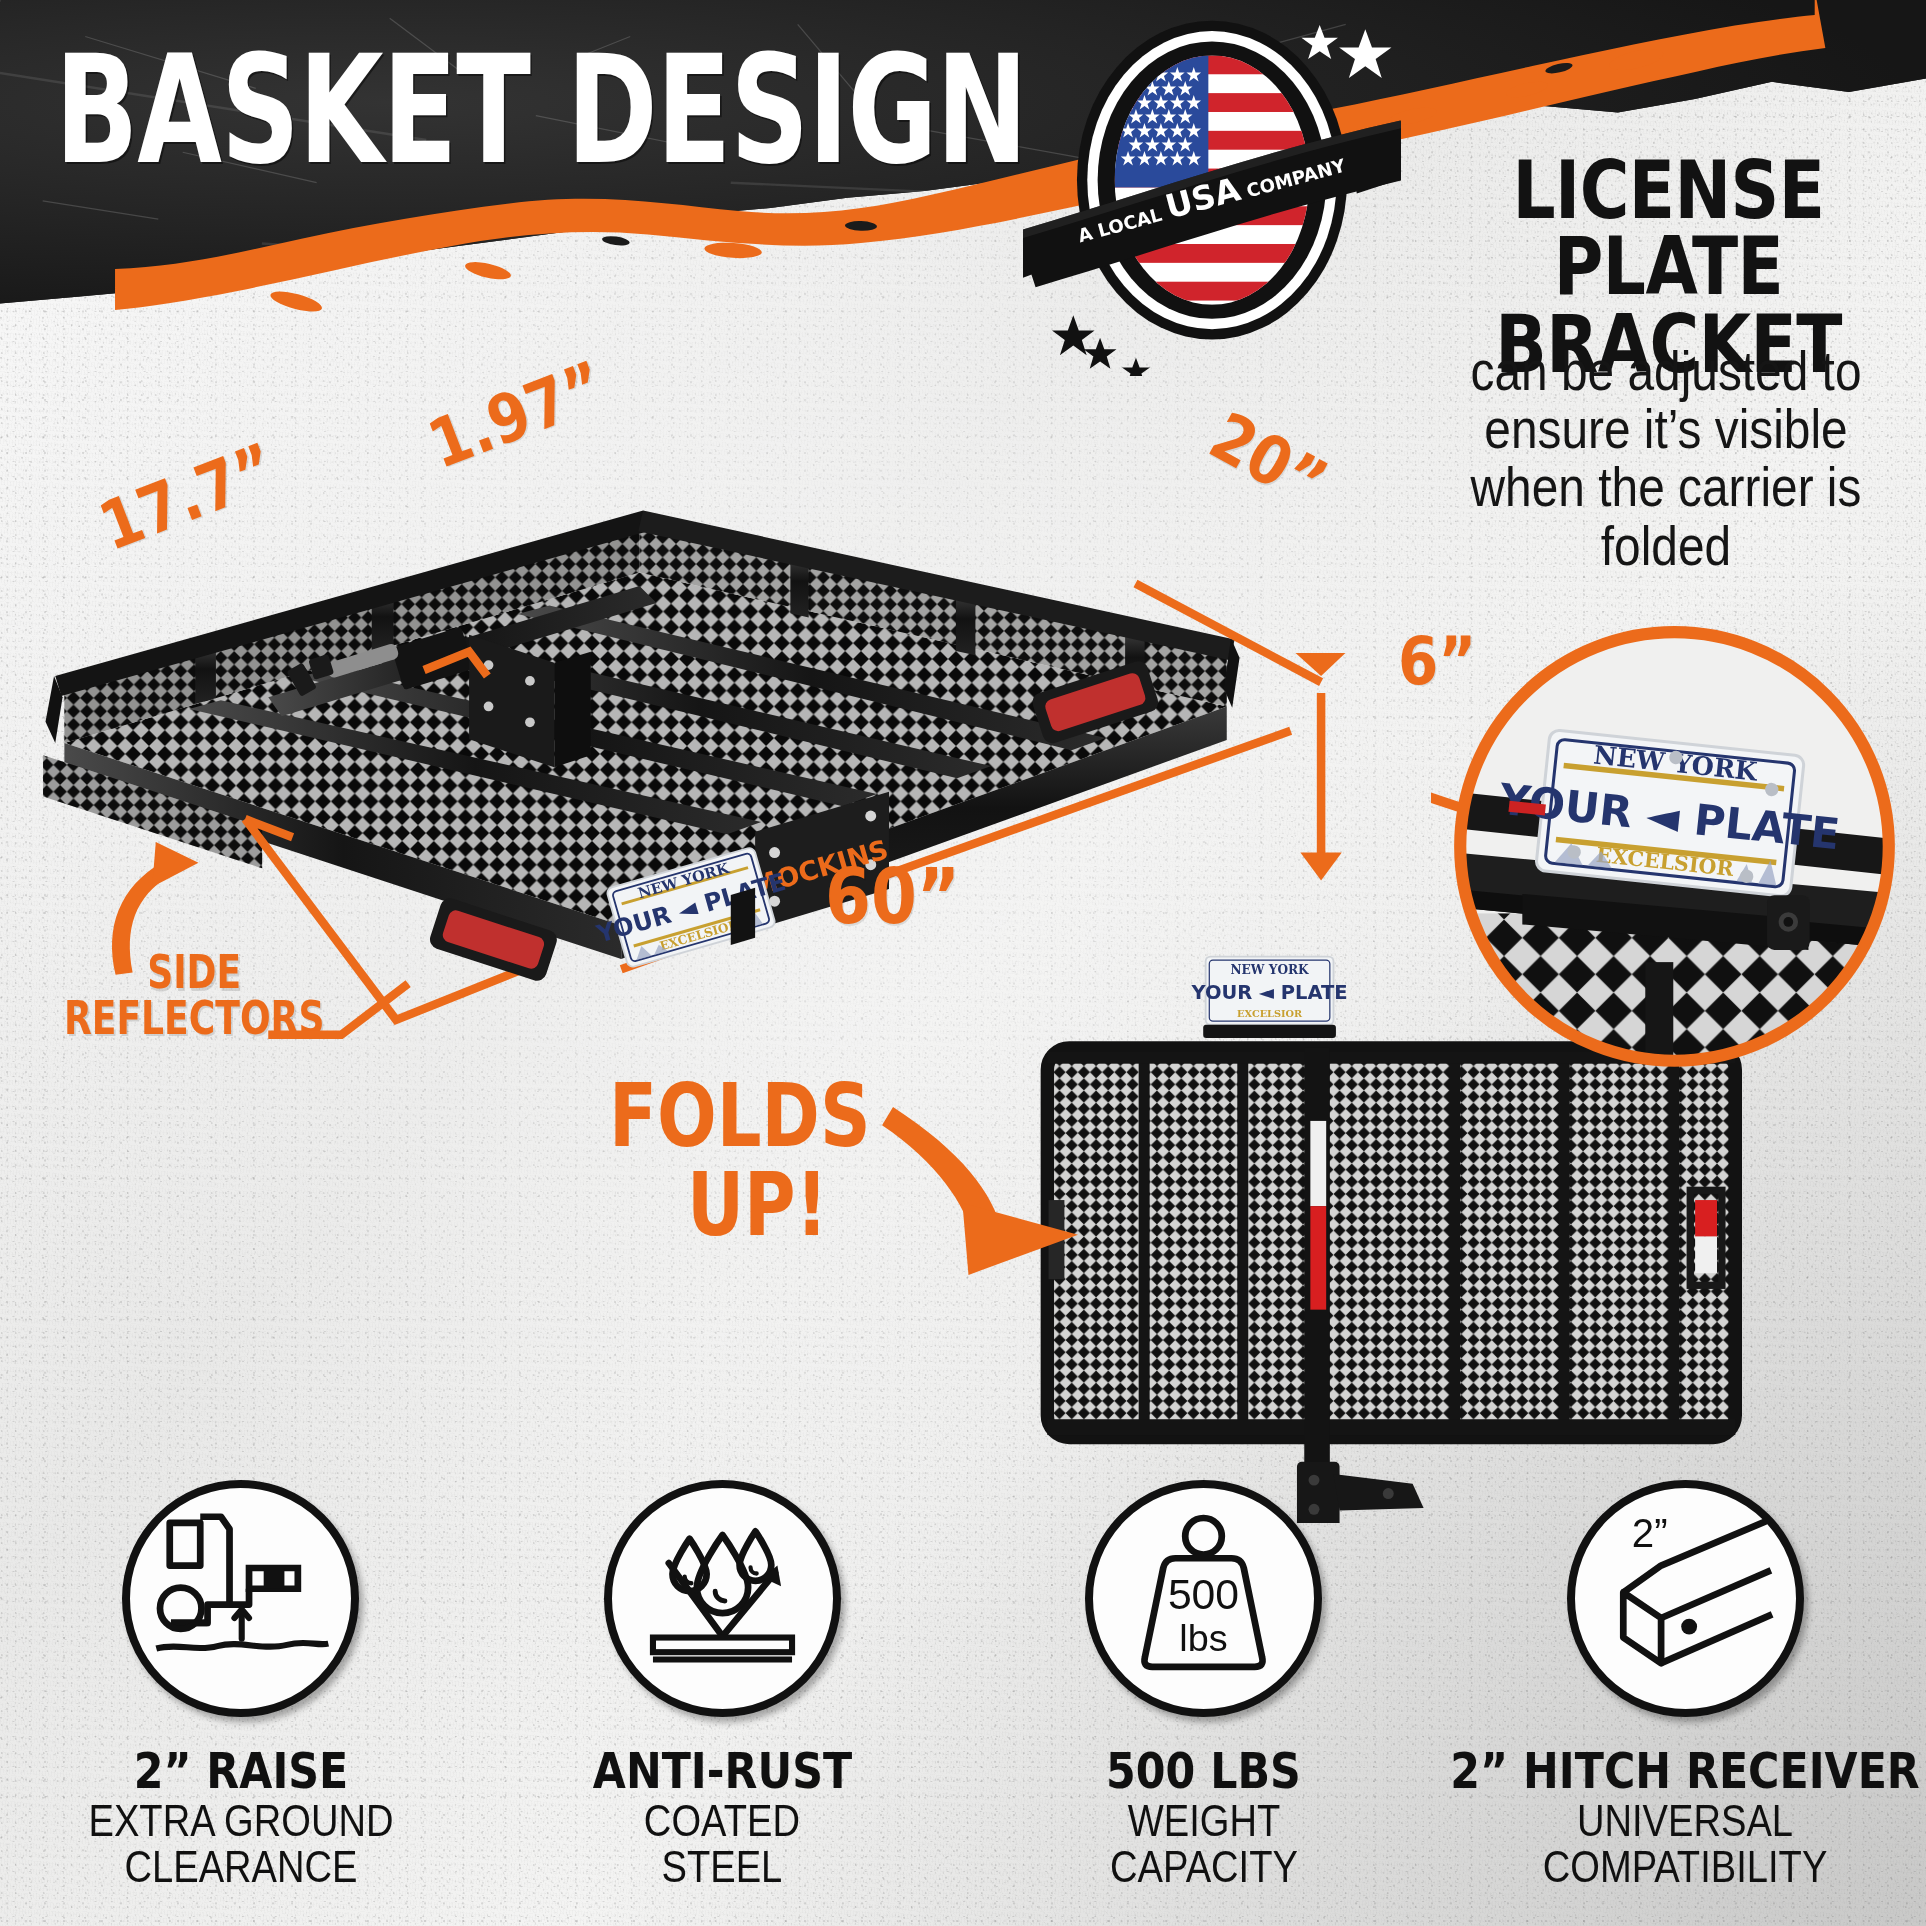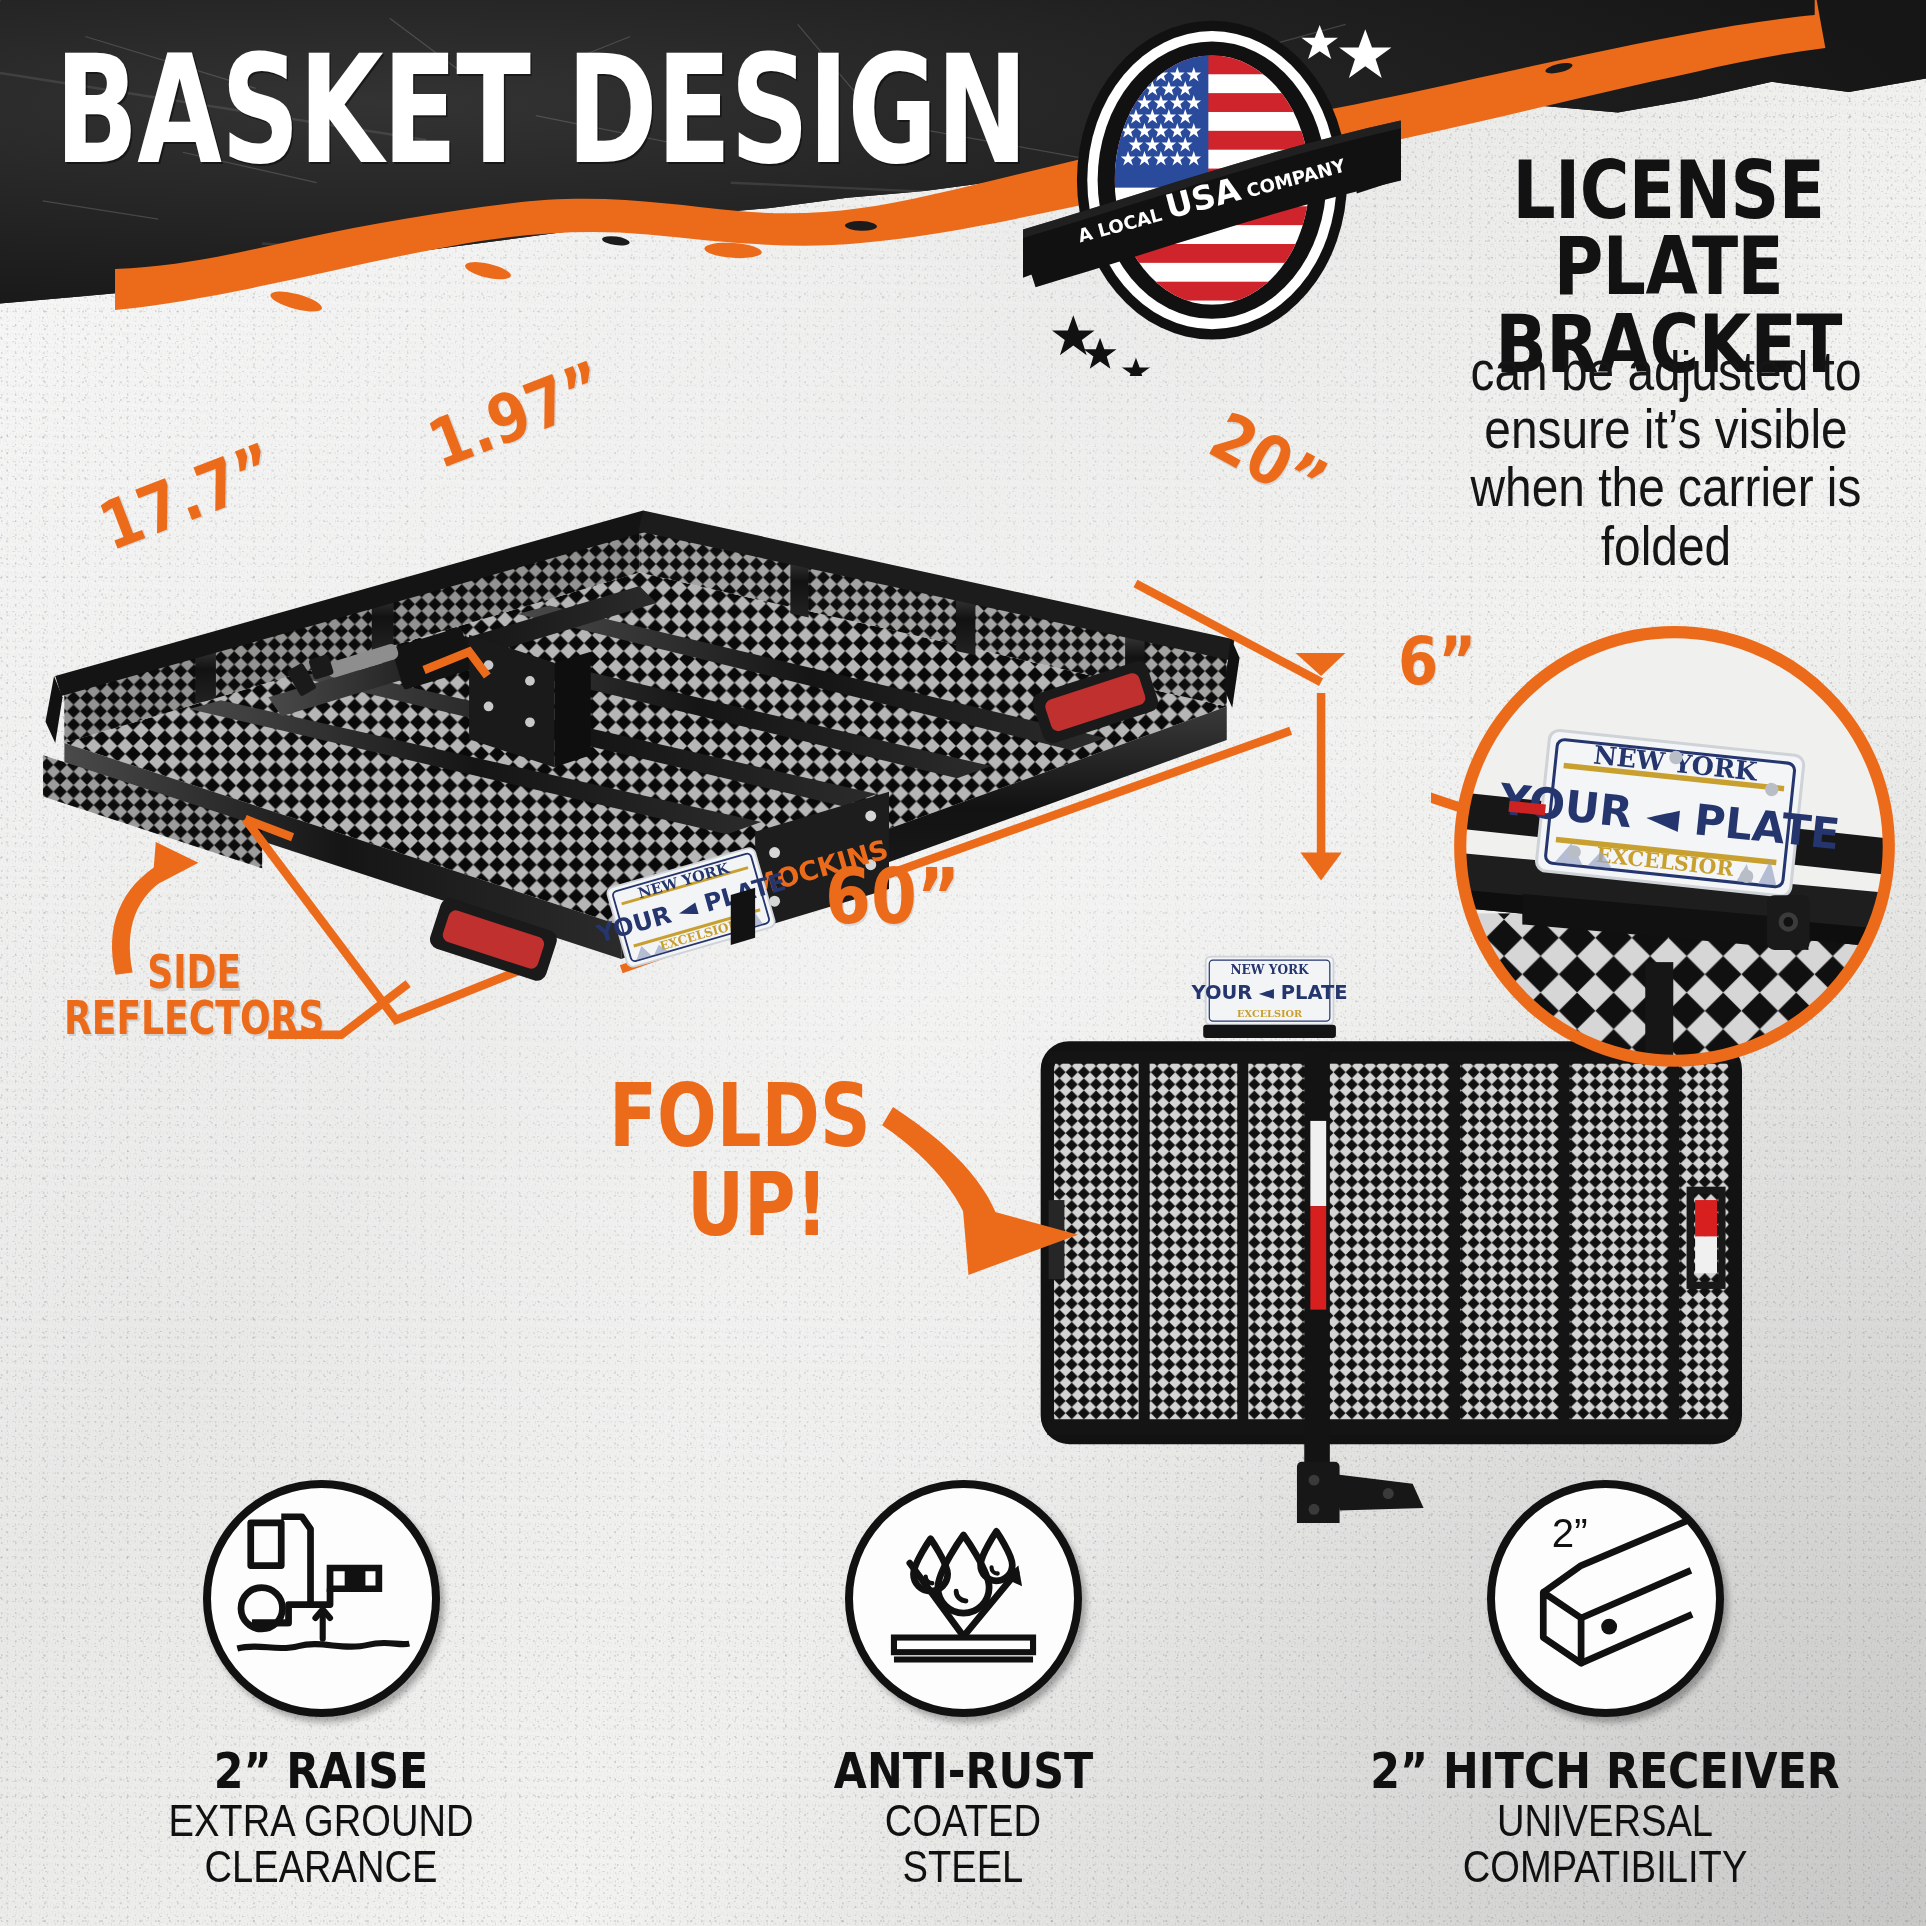--- a/index.html
+++ b/index.html
@@ -708,20 +708,35 @@
             <rect x="36" y="214" width="228" height="24"></rect>
             <path d="M36,250 L264,250"></path>
           </g>
         </svg>
       </div>
       <div class="feature-title">ANTI-RUST</div>
       <div class="feature-sub">COATED
 STEEL</div>
     </div>
 
+    <div class="feature">
+      <div class="feature-circle">
+        <svg width="183" height="183" viewBox="0 0 300 300">
+          <g fill="none" stroke="#111" stroke-width="11" stroke-linejoin="round">
+            <circle cx="150" cy="48" r="30"></circle>
+            <path d="M104,84 L196,84 Q 212,84 216,100 L246,246 Q 250,262 234,262 L66,262 Q 50,262 54,246 L84,100 Q 88,84 104,84 Z"></path>
+          </g>
+          <text x="150" y="168" text-anchor="middle" fill="#111" font-family="Liberation Sans, sans-serif" font-size="70">500</text>
+          <text x="150" y="236" text-anchor="middle" fill="#111" font-family="Liberation Sans, sans-serif" font-size="62">lbs</text>
+        </svg>
+      </div>
+      <div class="feature-title">500 LBS</div>
+      <div class="feature-sub">WEIGHT
+CAPACITY</div>
+    </div>
 
     <div class="feature">
       <div class="feature-circle">
         <svg width="183" height="183" viewBox="0 0 300 300">
           <g fill="none" stroke="#111" stroke-width="11" stroke-linejoin="round">
             <path d="M48,140 L110,96 L290,20"></path>
             <path d="M48,140 L48,214 L110,256 L110,182 Z"></path>
             <path d="M110,182 L290,104"></path>
             <path d="M110,256 L292,176"></path>
             <path d="M290,20 L292,176" stroke-opacity="0"></path>

